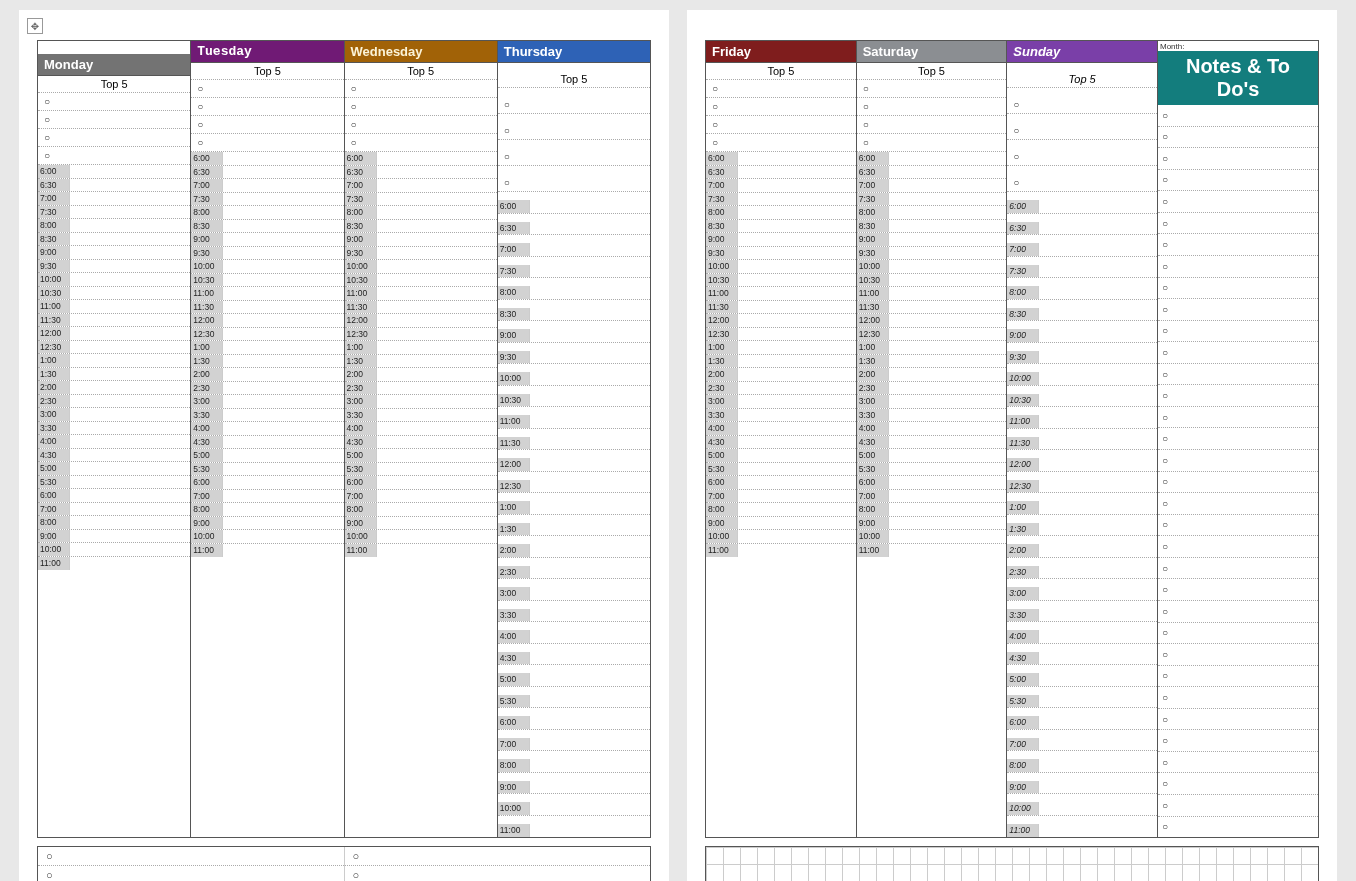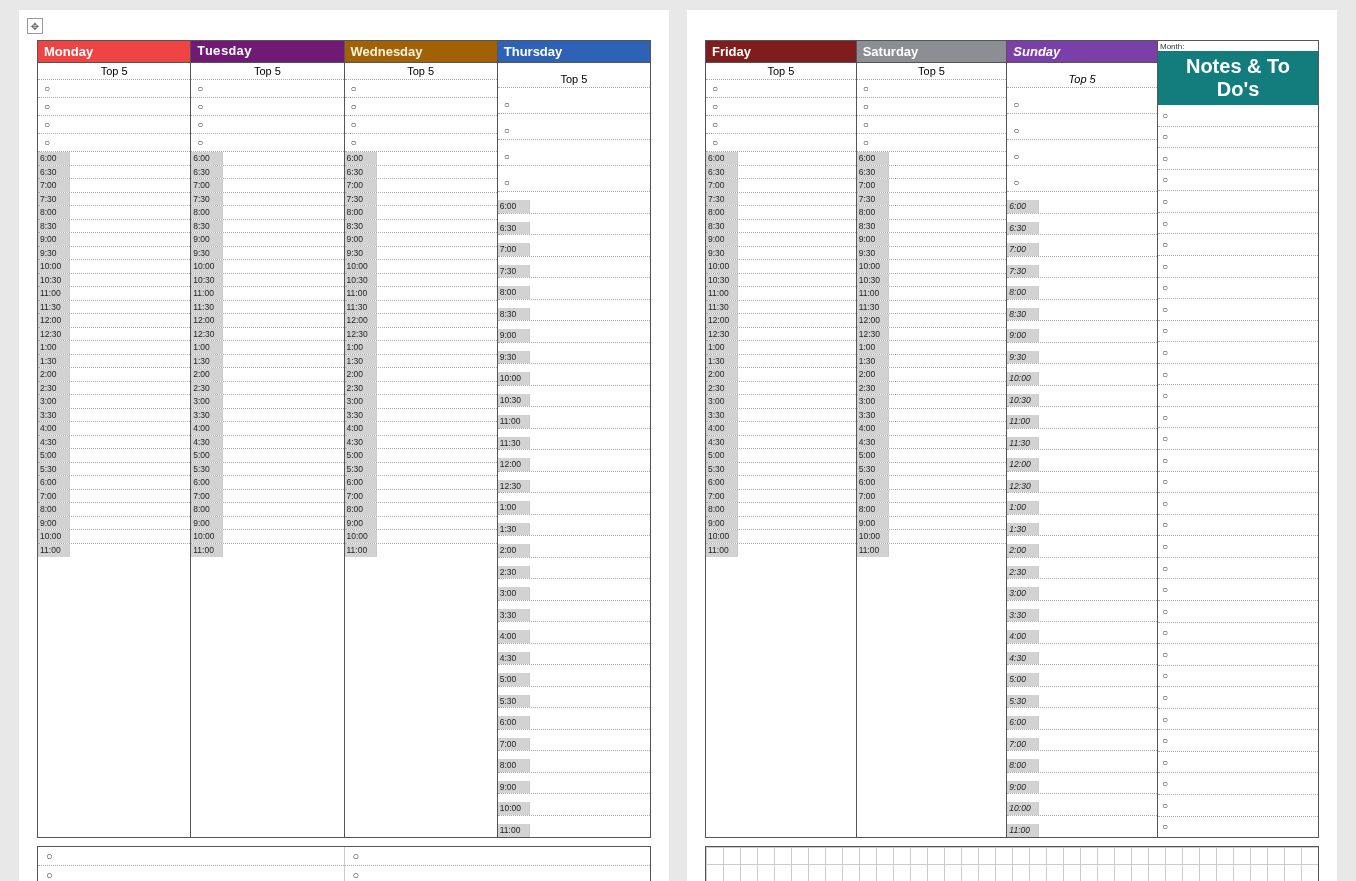--- a/index.html
+++ b/index.html
@@ -169,21 +169,21 @@
   }
 </style>
 </head>
 <body>
 
 <div class="page">
   <div class="move-handle">✥</div>
 
   <div class="days-row" id="daysRowP1">
       <div class="daycol">
-        <div class="dayhead" style="background: #ef4444;">Monday</div>
+        <div class="dayhead" style="background: #737373; margin-top: 13px;">Monday</div>
         <div class="top5-label">Top 5</div>
         <div class="top5-row"></div>
         <div class="top5-row"></div>
         <div class="top5-row"></div>
         <div class="top5-row"></div>
         <div class="timerow">
           <div class="tlabel">6:00</div>
           <div class="tinput"></div>
         </div>
         <div class="timerow">

